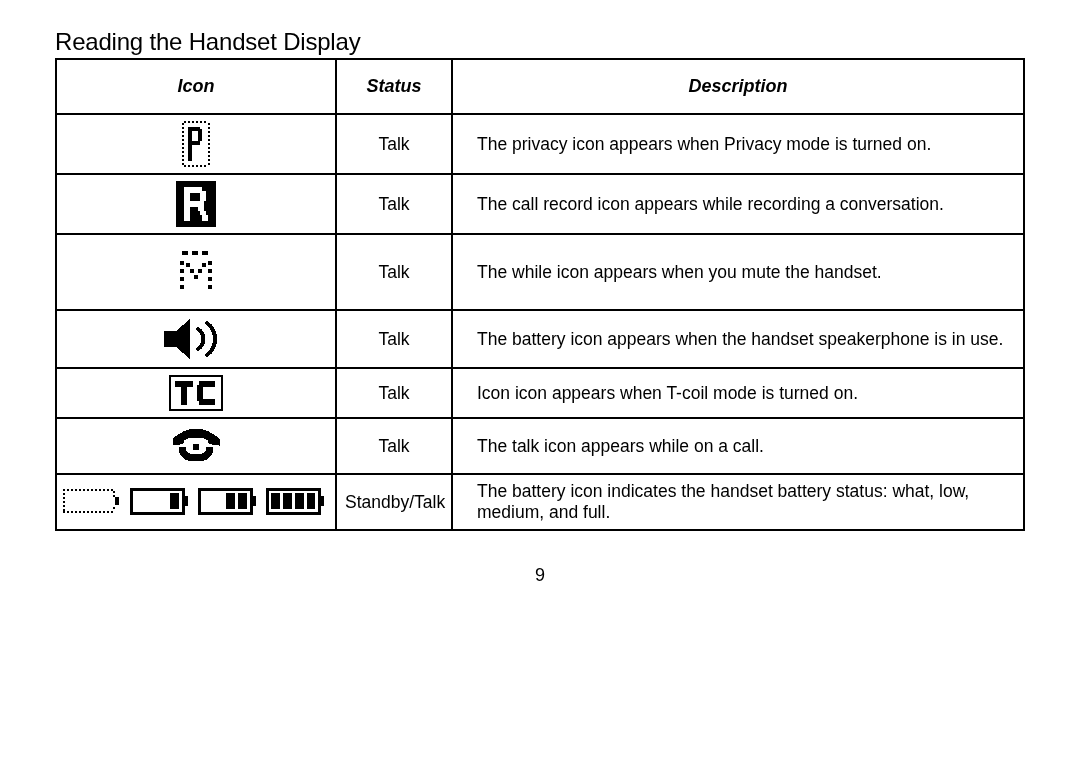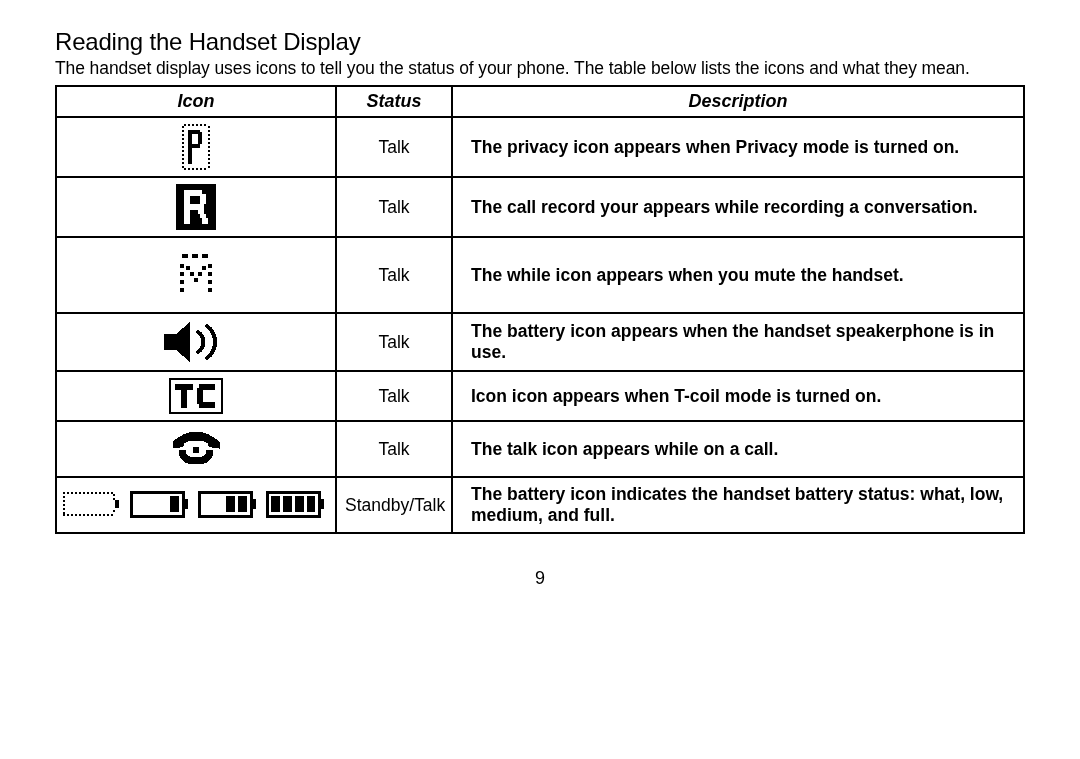--- a/index.html
+++ b/index.html
@@ -37,54 +37,53 @@
       border-collapse: collapse;
       table-layout: fixed;
     }
     table, th, td {
       border: 2px solid #000;
     }
     th {
       font-size: 18px;
       font-weight: bold;
       font-style: italic;
-      padding: 4px 8px;
+      padding: 16px 8px;
       text-align: center;
     }
     td {
       font-size: 17.5px;
       padding: 6px 8px;
       text-align: left;
       vertical-align: middle;
     }
     col.icon-col   { width: 280px; }
     col.status-col { width: 116px; }
     col.desc-col   { width: auto; }
     td.icon-cell { text-align: center; }
     td.status-cell { text-align: center; }
-    td.desc-cell { text-align: left; padding-left:18px;font-weight:bold;}
+    td.desc-cell { text-align: left; padding-left:24px;}
     .page-number {
       text-align: center;
       font-size: 18px;
       margin-top: 34px;
     }
     
     .pix {
       display: inline-block;
       vertical-align: middle;
     }
     svg { display: inline-block; vertical-align: middle; }
     .ic { shape-rendering: crispEdges; }
   </style>
 </head>
 <body>
 
 <div class="page">
   <div class="h2">Reading the Handset Display</div>
-  <div class="intro">The handset display uses icons to tell you the status of your phone. The table below lists the icons and what they mean.</div>
 
   <table>
     <colgroup>
       <col class="icon-col">
         <col class="status-col">
         <col class="desc-col">
     </colgroup>
     <thead>
       <tr>
         <th>Icon</th>
@@ -159,21 +158,21 @@
                 <rect x="12" y="5" width="3" height="5"></rect>
                 <rect x="4" y="10" width="10" height="3"></rect>
                 <rect x="11" y="13" width="3" height="2"></rect>
                 <rect x="12" y="15" width="3" height="2"></rect>
                 <rect x="13" y="17" width="3" height="3"></rect>
               </g>
             </svg>
           </span>
         </td>
         <td class="status-cell">Talk</td>
-        <td class="desc-cell">The call record your appears while recording a conversation.</td>
+        <td class="desc-cell">The call record icon appears while recording a conversation.</td>
       </tr>
 
       <tr>
         <td class="icon-cell" style="padding-top:16px; padding-bottom:16px;">
           <span class="pix">
             <svg class="ic" width="32" height="42" viewBox="0 0 16 21">
               <g fill="#000">
 
                 <rect x="1" y="0" width="3" height="2"></rect>
                   <rect x="6" y="0" width="3" height="2"></rect>

